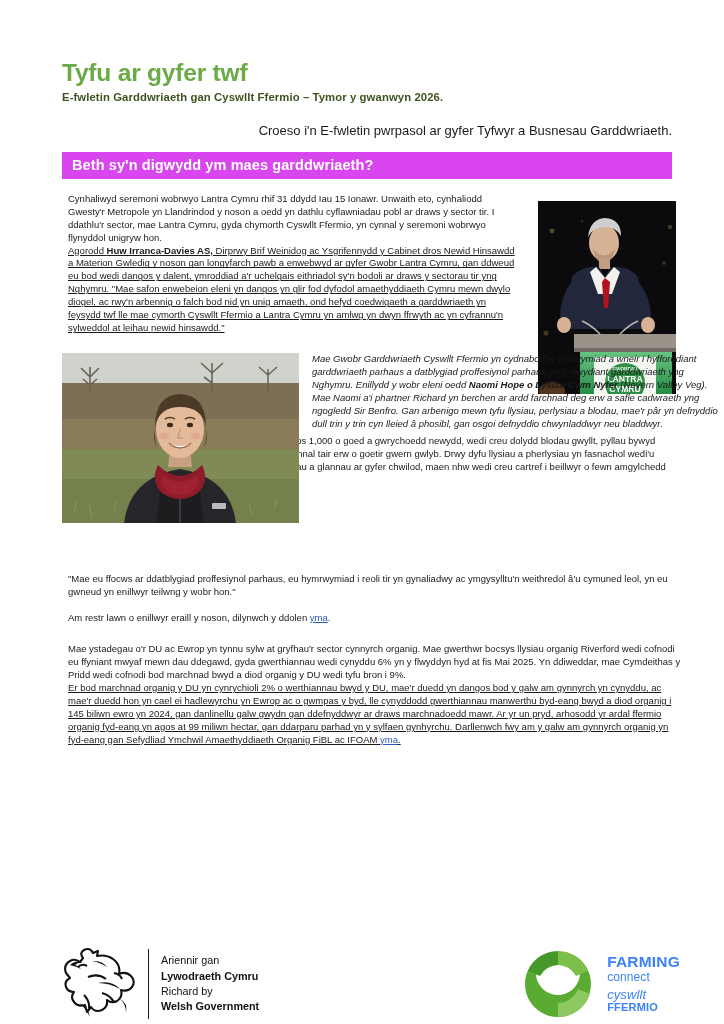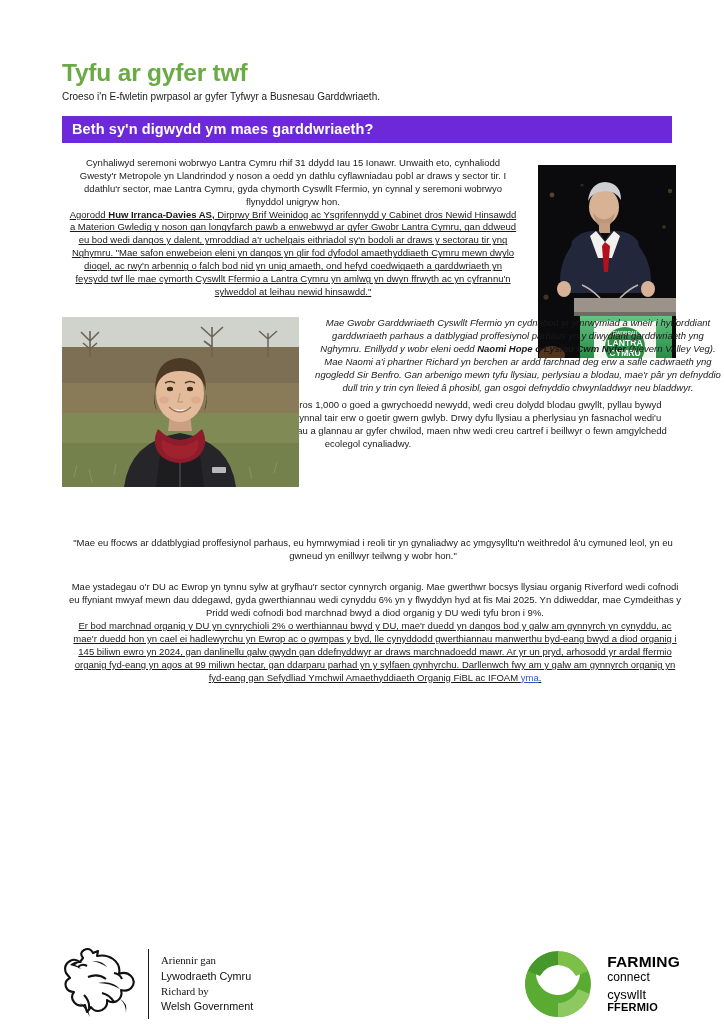--- a/index.html
+++ b/index.html
@@ -32,28 +32,29 @@
     line-height: 1.05;
   }
   .doc-subtitle {
     font-size: 11.3px;
     font-weight: bold;
     color: #3f5320;
     margin: 0 0 20px 0;
     letter-spacing: 0.1px;
   }
   .welcome-line {
-    font-size: 10px;
+    font-size: 13px;
     color: #1a1a1a;
     margin: 0 0 14px 0;
+    text-align: right;
   }
 
   
   .section-banner {
-    background: #6d28d9;
+    background: #d946ef;
     color: #ffffff;
     font-size: 14.5px;
     font-weight: bold;
     padding: 5px 0 6px 10px;
     margin: 0 0 14px 0;
     width: 610px;
     letter-spacing: 0.1px;
   }
 
   
@@ -65,21 +66,21 @@
     color: #111;
   }
   .art1-body {
     width: 450px;
     margin-left: 6px;
   }
   p.body-text {
     font-size: 9.5px;
     line-height: 1.365;
     margin: 0 0 0 0;
-    text-align: center;
+    text-align: left;
     color: #1a1a1a;
   }
   p.body-text + p.body-text { margin-top: 0px; text-decoration: underline; }
   .b { font-weight: bold; }
 
   
   .photo-speaker {
     position: absolute;
     right: -4px;
     top: 8px;
@@ -152,45 +153,46 @@
     height: 86px;
   }
   .wg-dragon { width: 78px; height: 82px; flex: 0 0 auto; }
   .wg-divider {
     width: 1px;
     height: 70px;
     background: #1a1a1a;
     margin: 0 12px 0 8px;
   }
   .wg-text { font-size: 10.8px; line-height: 1.42; color: #111; }
-  .wg-text .lead { font-weight: normal; font-family: Liberation Serif, serif; }
-  .wg-text .strong { font-weight: normal; }
+  .wg-text .lead { font-weight: normal; }
+  .wg-text .strong { font-weight: bold; }
 
   .fc-logo {
     display: flex;
     align-items: center;
     height: 86px;
   }
   .fc-mark { width: 76px; height: 76px; flex: 0 0 auto; }
   .fc-text {
     margin-left: 11px;
     line-height: 1.06;
-    color: #000000;
+    color: #3b82f6;
   }
   .fc-l1 { font-size: 15.5px; font-weight: bold; letter-spacing: 0.2px; }
   .fc-l2 { font-size: 12px; font-weight: normal; letter-spacing: 0.1px; }
-  .fc-l3 { font-size: 13px; font-weight: normal; margin-top: 5px; letter-spacing: 0.1px; }
+  .fc-l3 { font-size: 13px; font-weight: normal; margin-top: 5px; letter-spacing: 0.1px; font-style: italic; }
   .fc-l4 { font-size: 11px; font-weight: bold; letter-spacing: 0.2px; }
 </style>
 </head>
 <body>
 
 <div class="page">
 
   <h1 class="doc-title">Tyfu ar gyfer twf</h1>
+  <div class="doc-subtitle">E-fwletin Garddwriaeth gan Cyswllt Ffermio – Tymor y gwanwyn 2026.</div>
   <p class="welcome-line">Croeso i'n E-fwletin pwrpasol ar gyfer Tyfwyr a Busnesau Garddwriaeth.</p>
 
   <div class="section-banner">Beth sy'n digwydd ym maes garddwriaeth?</div>
 
   <div class="article-one">
 
     <div class="photo-speaker">
       <svg viewBox="0 0 152 193" width="152" height="193" preserveAspectRatio="none" aria-hidden="true">
         <rect x="0" y="0" width="152" height="193" fill="#0b0a0d"></rect>
 
@@ -309,20 +311,23 @@
       <p class="body-text"><span>Mae Gwobr Garddwriaeth Cyswllt Ffermio yn cydnabod yr ymrwymiad a wneir i hyfforddiant garddwriaeth parhaus a datblygiad proffesiynol parhaus yn y diwydiant garddwriaeth yng Nghymru. Enillydd y wobr eleni oedd </span><span class="b">Naomi Hope o Lysiau Cwm Nyfer</span><span> (Nevern Valley Veg). Mae Naomi a'i phartner Richard yn berchen ar ardd farchnad deg erw a safle cadwraeth yng ngogledd Sir Benfro. Gan arbenigo mewn tyfu llysiau, perlysiau a blodau, mae'r pâr yn defnyddio dull trin y trin cyn lleied â phosibl, gan osgoi defnyddio chwynladdwyr neu bladdwyr.</span></p>
     </div>
 
     <div class="art2-wrap">
       <p class="body-text">Dros y tair blynedd diwethaf maen nhw wedi plannu dros 1,000 o goed a gwrychoedd newydd, wedi creu dolydd blodau gwyllt, pyllau bywyd gwyllt a chynefin ar gyfer y dylluan wen tra hefyd yn cynnal tair erw o goetir gwern gwlyb. Drwy dyfu llysiau a pherlysiau yn fasnachol wedi'u gwasgaru â gwelyau blodau, tomennydd compost, pyllau a glannau ar gyfer chwilod, maen nhw wedi creu cartref i beillwyr o fewn amgylchedd ecolegol cynaliadwy.</p>
     </div>
   </div>
 
   <div class="quote-block">
     <p class="body-text">"Mae eu ffocws ar ddatblygiad proffesiynol parhaus, eu hymrwymiad i reoli tir yn gynaliadwy ac ymgysylltu'n weithredol â'u cymuned leol, yn eu gwneud yn enillwyr teilwng y wobr hon."</p>
+  </div>
+  <div class="link-line">
+    <p class="body-text"><span>Am restr lawn o enillwyr eraill y noson, dilynwch y ddolen </span><a class="inline-link" href="#">yma</a><span>.</span></p>
   </div>
 
   <div class="article-three">
     <p class="body-text">Mae ystadegau o'r DU ac Ewrop yn tynnu sylw at gryfhau'r sector cynnyrch organig. Mae gwerthwr bocsys llysiau organig Riverford wedi cofnodi eu ffyniant mwyaf mewn dau ddegawd, gyda gwerthiannau wedi cynyddu 6% yn y flwyddyn hyd at fis Mai 2025. Yn ddiweddar, mae Cymdeithas y Pridd wedi cofnodi bod marchnad bwyd a diod organig y DU wedi tyfu bron i 9%.</p>
     <p class="body-text"><span>Er bod marchnad organig y DU yn cynrychioli 2% o werthiannau bwyd y DU, mae'r duedd yn dangos bod y galw am gynnyrch yn cynyddu, ac mae'r duedd hon yn cael ei hadlewyrchu yn Ewrop ac o gwmpas y byd, lle cynyddodd gwerthiannau manwerthu byd-eang bwyd a diod organig i 145 biliwn ewro yn 2024, gan danlinellu galw gwydn gan ddefnyddwyr ar draws marchnadoedd mawr. Ar yr un pryd, arhosodd yr ardal ffermio organig fyd-eang yn agos at 99 miliwn hectar, gan ddarparu parhad yn y sylfaen gynhyrchu. Darllenwch fwy am y galw am gynnyrch organig yn fyd-eang gan Sefydliad Ymchwil Amaethyddiaeth Organig FiBL ac IFOAM </span><a class="inline-link" href="#">yma</a><span>.</span></p>
   </div>
 
   <div class="footer">
 
     <div class="wg-logo">

